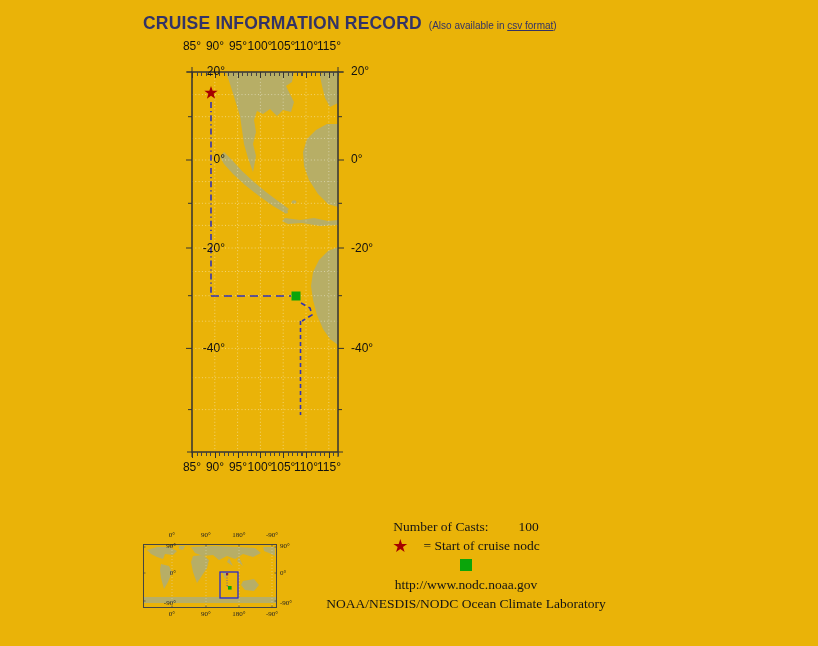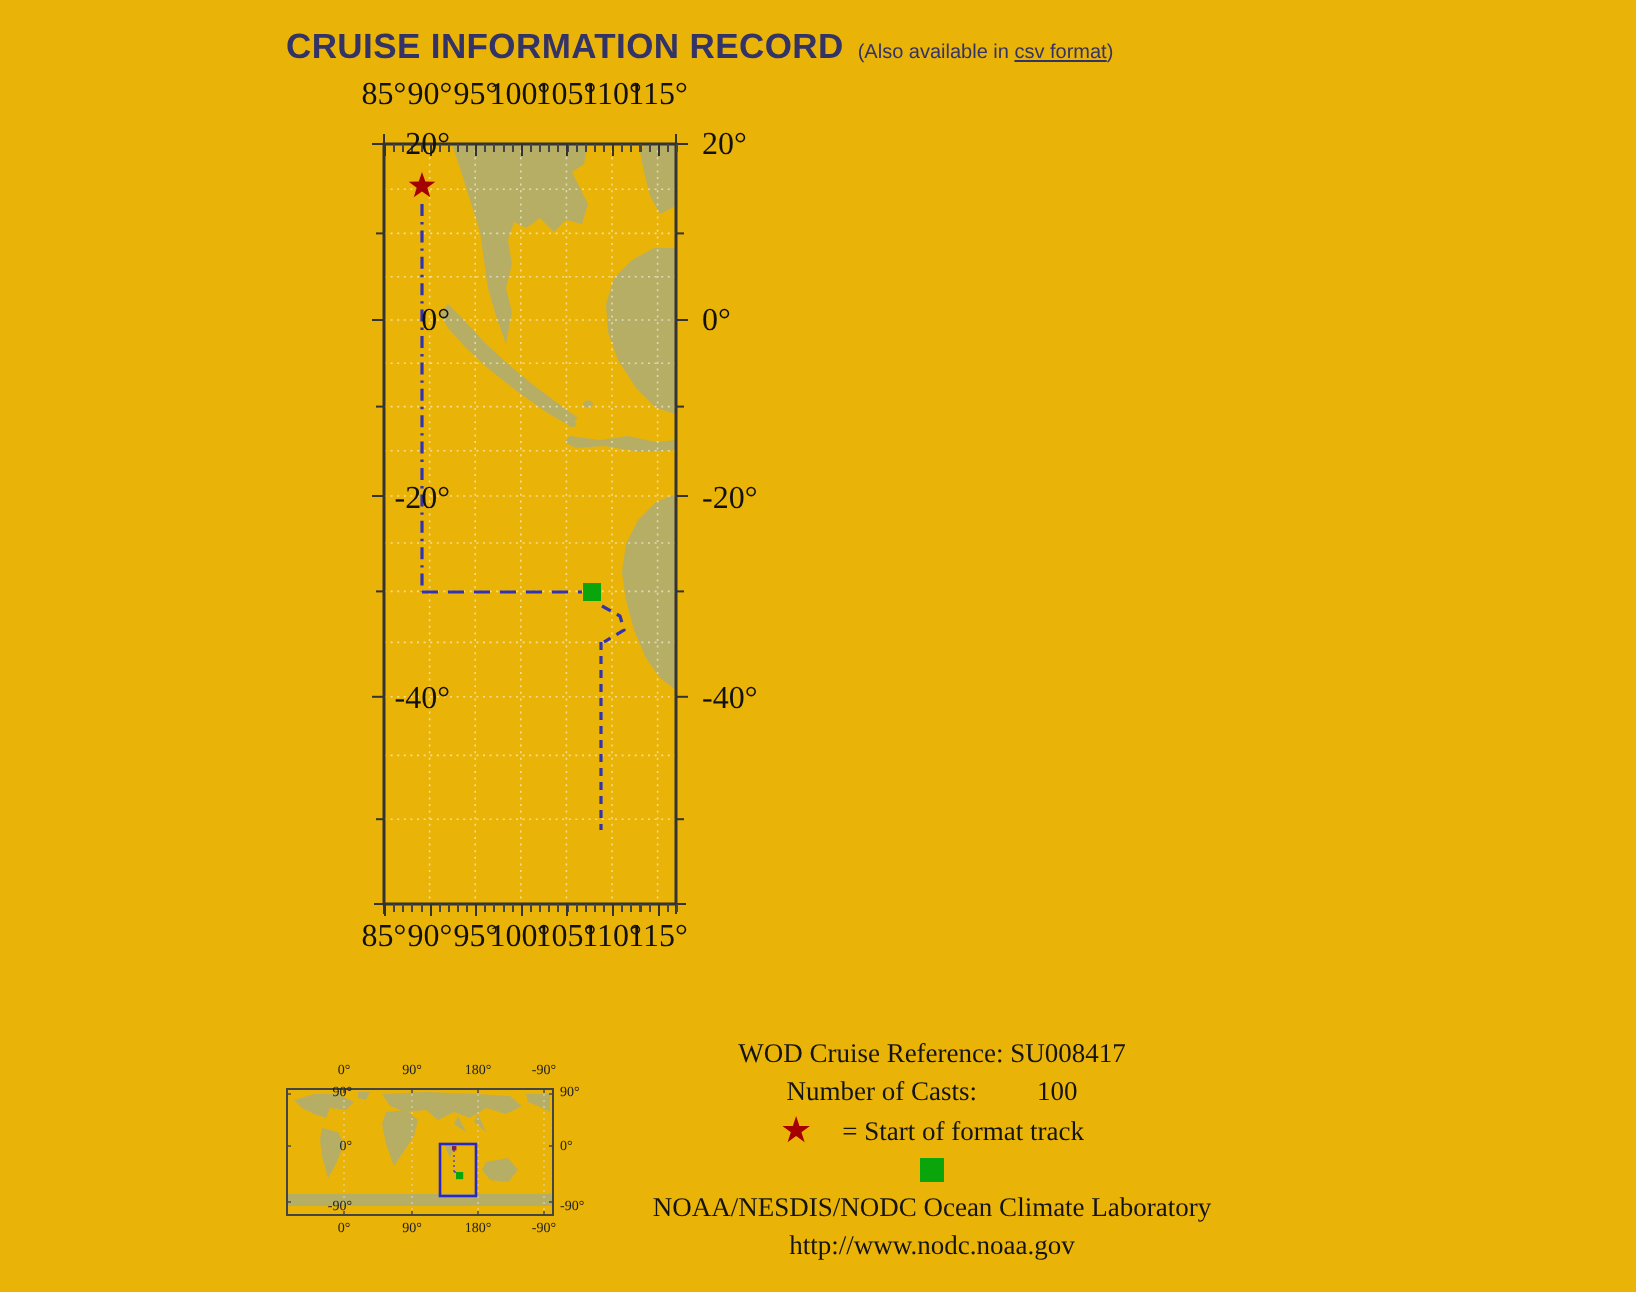--- a/index.html
+++ b/index.html
@@ -7,21 +7,21 @@
   .screen{position:relative;width:818px;height:646px;background:#eab308;overflow:hidden;padding-left:37px;}
 
   
   .header{position:absolute;left:143px;top:13px;display:flex;align-items:baseline;gap:7px;white-space:nowrap;}
   .page-title{font-size:17.5px;font-weight:bold;color:#333366;letter-spacing:.2px;}
   .subtitle{font-size:10px;color:#333366;}
   .subtitle a, .csv-link{color:#333366;text-decoration:underline;cursor:pointer;}
 
   
   .map-svg{position:absolute;left:182px;top:62px;overflow:visible;}
-  .axis-label{position:absolute;font-family:Liberation Serif, serif;font-size:16px;color:#111;white-space:nowrap;}
+  .axis-label{position:absolute;font-family:Liberation Sans, sans-serif;font-size:12px;color:#111;white-space:nowrap;}
   .ax-top{top:39px;transform:translateX(-50%);}
   .ax-bottom{top:460px;transform:translateX(-50%);}
   .ax-left{right:630px;text-align:right;}
   .ax-right{left:351px;}
   .tickstrip{position:absolute;left:192px;width:147px;}
   .t-minor-top{top:72px;height:4px;background:repeating-linear-gradient(to right,#444 0,#444 1px,transparent 1px,transparent 4.5625px);}
   .t-major-top{top:72px;height:6px;background:repeating-linear-gradient(to right,#333 0,#333 1px,transparent 1px,transparent 22.8125px);}
   .t-minor-bot{top:452px;height:4px;background:repeating-linear-gradient(to right,#444 0,#444 1px,transparent 1px,transparent 4.5625px);}
   .t-major-bot{top:452px;height:6px;background:repeating-linear-gradient(to right,#333 0,#333 1px,transparent 1px,transparent 22.8125px);}
 
@@ -163,35 +163,31 @@
   <span class="axis-label ax-left" style="top:241px">-20°</span>
   <span class="axis-label ax-left" style="top:341px">-40°</span>
 
   <span class="axis-label ax-right" style="top:64px">20°</span>
   <span class="axis-label ax-right" style="top:152px">0°</span>
   <span class="axis-label ax-right" style="top:241px">-20°</span>
   <span class="axis-label ax-right" style="top:341px">-40°</span>
 
   <div class="legend">
     <div>
-      <span>WOD Cruise Reference:</span>
-      <span>SU008417</span>
-    </div>
-    <div>
       <span>Number of Casts:</span><span class="casts-gap"></span><span>100</span>
     </div>
     <div class="legend-row">
       <span class="star-glyph">★</span>
-      <span>= Start of format track</span>
+      <span>= Start of cruise nodc</span>
     </div>
     <div class="legend-row">
       <span class="square-glyph"></span>
     </div>
+    <div>http://www.nodc.noaa.gov</div>
     <div>NOAA/NESDIS/NODC Ocean Climate Laboratory</div>
-    <div>http://www.nodc.noaa.gov</div>
   </div>
 
   <svg class="inset-svg" width="134" height="64" viewBox="0 0 134 64">
     <g fill="#b7ae66">
       <path d="M4,6 L14,3 L26,3 L34,7 L30,11 L22,10 L20,15 L14,13 L8,10 Z"></path>
       <path d="M36,2 L42,2 L40,6 L36,5 Z"></path>
       <path d="M18,20 L26,22 L29,28 L25,38 L21,45 L18,34 L17,26 Z"></path>
       <path d="M48,3 L70,2 L95,3 L112,4 L118,9 L110,13 L100,10 L92,15 L84,12 L76,16 L70,11 L60,12 L52,9 Z"></path>
       <path d="M50,12 L60,11 L66,16 L64,24 L58,33 L54,39 L50,28 L48,18 Z"></path>
       <path d="M86,14 L90,22 L84,18 Z"></path>

